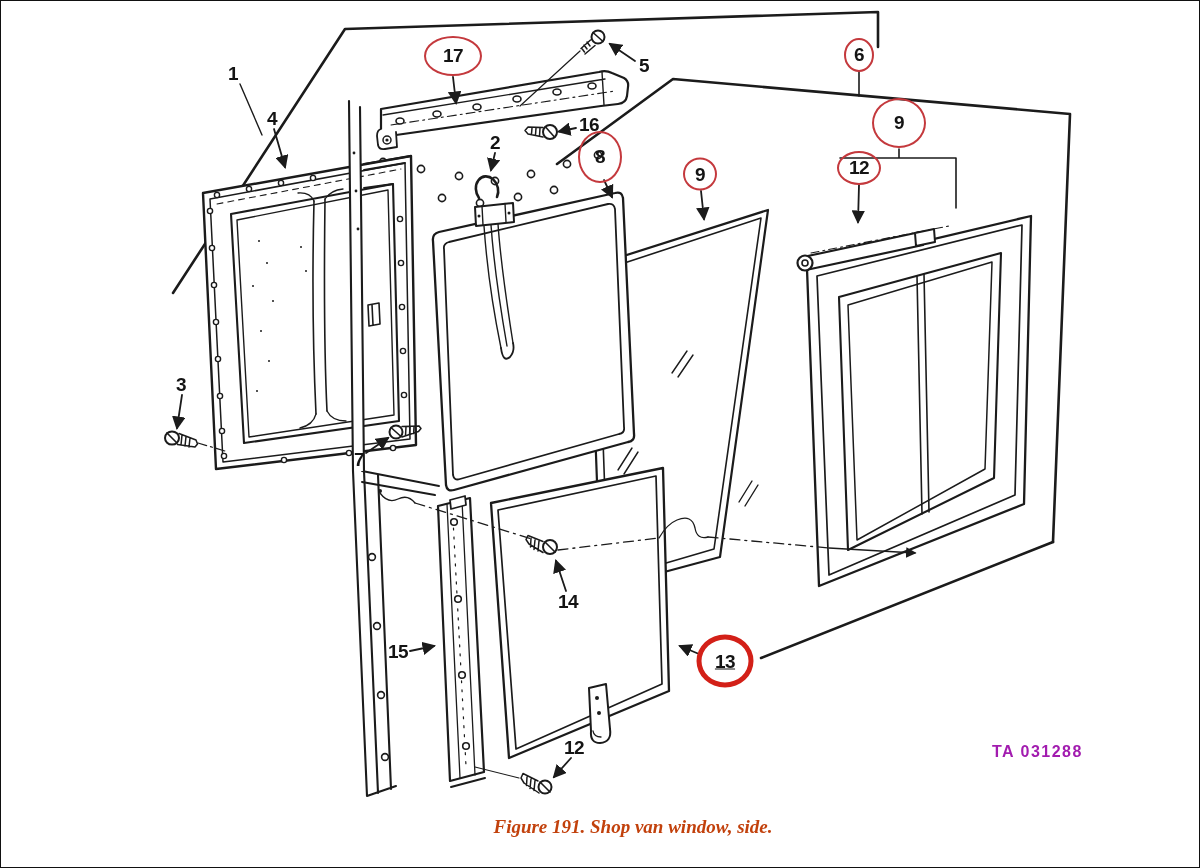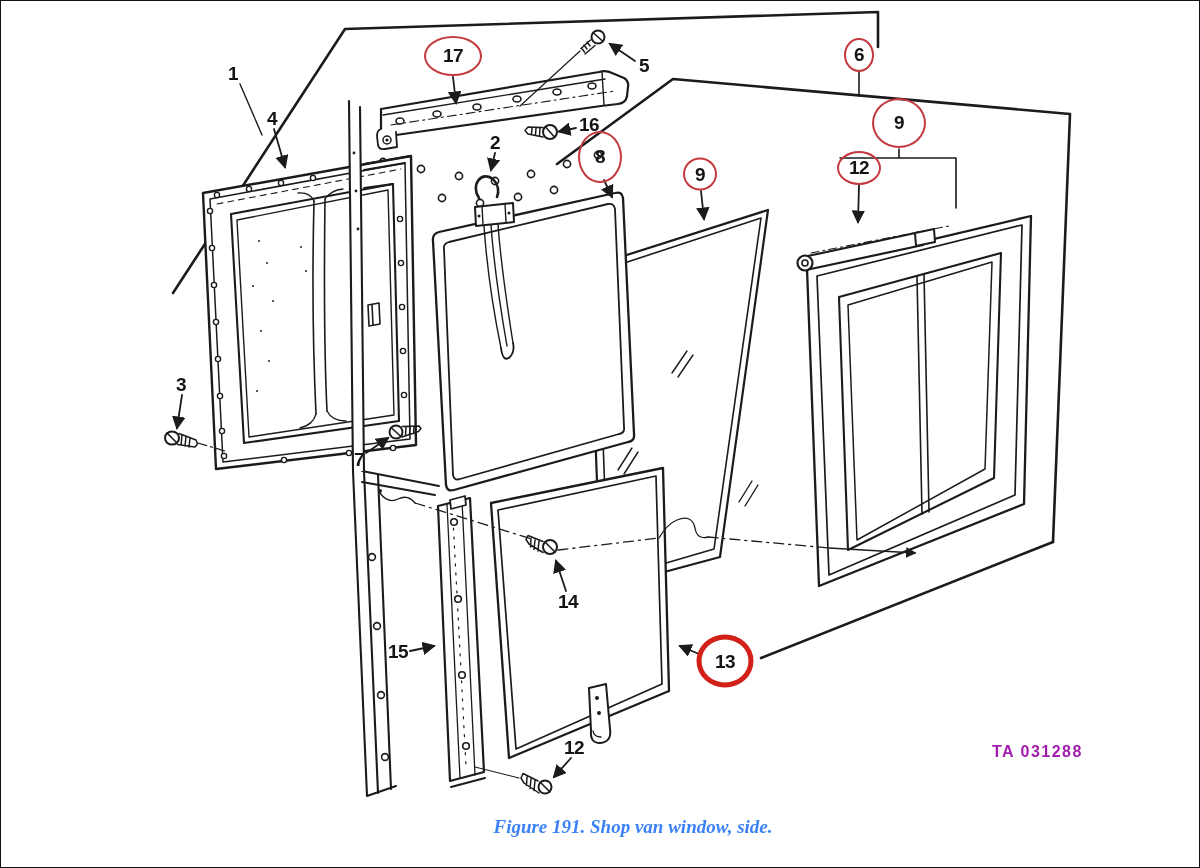--- a/index.html
+++ b/index.html
@@ -9,24 +9,24 @@
     font-family:"Liberation Sans", sans-serif;
   }
   .stage svg{position:absolute;left:0;top:0;}
   .callout{
     position:absolute;transform:translate(-50%,-50%);
     display:flex;align-items:center;justify-content:center;
     font:bold 19px "Liberation Sans", sans-serif;letter-spacing:-0.5px;
     color:#141414;white-space:nowrap;box-sizing:border-box;z-index:5;
   }
   .callout.circled{border:2.6px solid var(--red,#c4393d);border-radius:50%;}
-  .callout.bold{border:5.5px solid var(--red2,#d32018);}
+  .callout.bold{border:5.5px solid var(--red2,#d32018);text-decoration:underline;}
   .caption{
     position:absolute;left:632px;top:815px;transform:translateX(-50%);
-    font:italic bold 19px "Liberation Serif", serif;color:#3b82f6;white-space:nowrap;z-index:5;
+    font:italic bold 19px "Liberation Serif", serif;color:#c2410c;white-space:nowrap;z-index:5;
   }
   .ta-code{
     position:absolute;left:991px;top:742px;
     font:bold 16px "Liberation Sans", sans-serif;letter-spacing:1.5px;color:#a21caf;z-index:5;
   }
 </style>
 </head>
 <body>
 
 <div class="stage">

